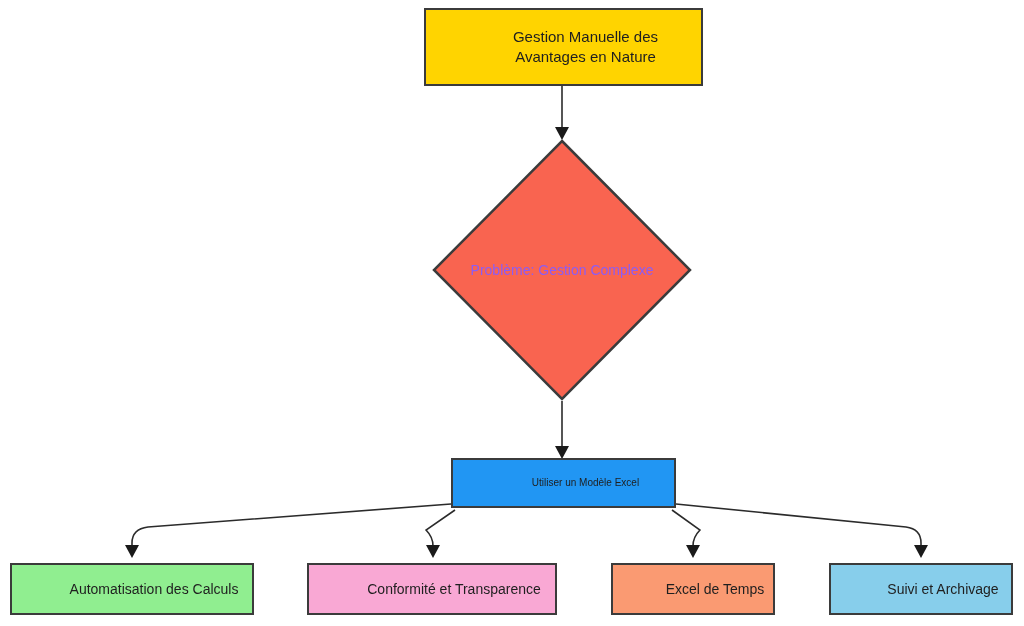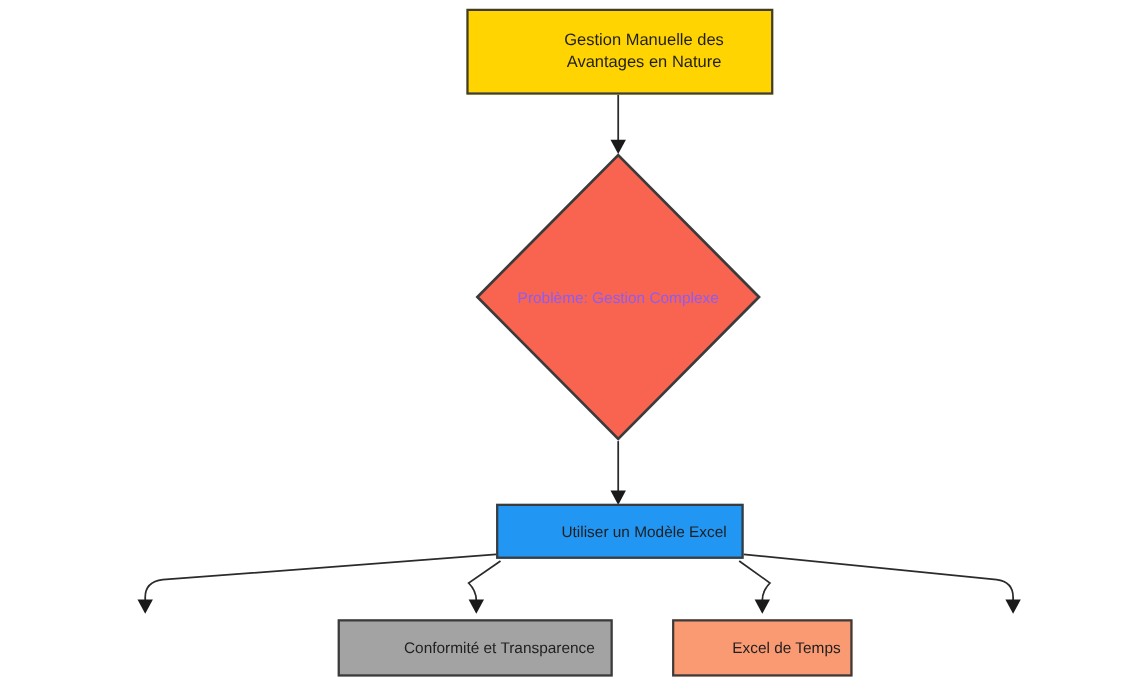--- a/index.html
+++ b/index.html
@@ -69,29 +69,29 @@
     font-size: 14px;
     color: #8b5cf6;
     text-align: center;
   }
   #node-solution {
     left: 451px;
     top: 458px;
     width: 225px;
     height: 50px;
     background: #2196F3;
-    font-size: 14px;
+    font-size: 10px;
   }
   .leaf {
     top: 563px;
     height: 52px;
     font-size: 14px;
   }
   #node-benefit-0 { left: 10px;  width: 244px; background: #90EE90; }
-  #node-benefit-1 { left: 307px; width: 250px; background: #a3a3a3; }
+  #node-benefit-1 { left: 307px; width: 250px; background: #f9a8d4; }
   #node-benefit-2 { left: 611px; width: 164px; background: #FA9A72; }
   #node-benefit-3 { left: 829px; width: 184px; background: #87CEEB; }
 
   #edges {
     position: absolute;
     left: 0;
     top: 0;
     width: 1024px;
     height: 626px;
     z-index: 1;
@@ -142,23 +142,29 @@
     <svg width="260" height="262" viewBox="0 0 260 262">
       <polygon points="130,2 258,131 130,260 2,131" fill="#F96450" stroke="#3b3b3b" stroke-width="2.5"></polygon>
     </svg>
     <div id="node-decision-label">Problème: Gestion Complexe</div>
   </div>
 
   <div class="node" id="node-solution">
     <span class="node-label">Utiliser un Modèle Excel</span>
   </div>
 
+  <div class="node leaf" id="node-benefit-0">
+    <span class="node-label">Automatisation des Calculs</span>
+  </div>
 
   <div class="node leaf" id="node-benefit-1">
     <span class="node-label">Conformité et Transparence</span>
   </div>
 
   <div class="node leaf" id="node-benefit-2">
     <span class="node-label">Excel de Temps</span>
   </div>
 
+  <div class="node leaf" id="node-benefit-3">
+    <span class="node-label">Suivi et Archivage</span>
+  </div>
 
 </div>
 
 </body></html>

